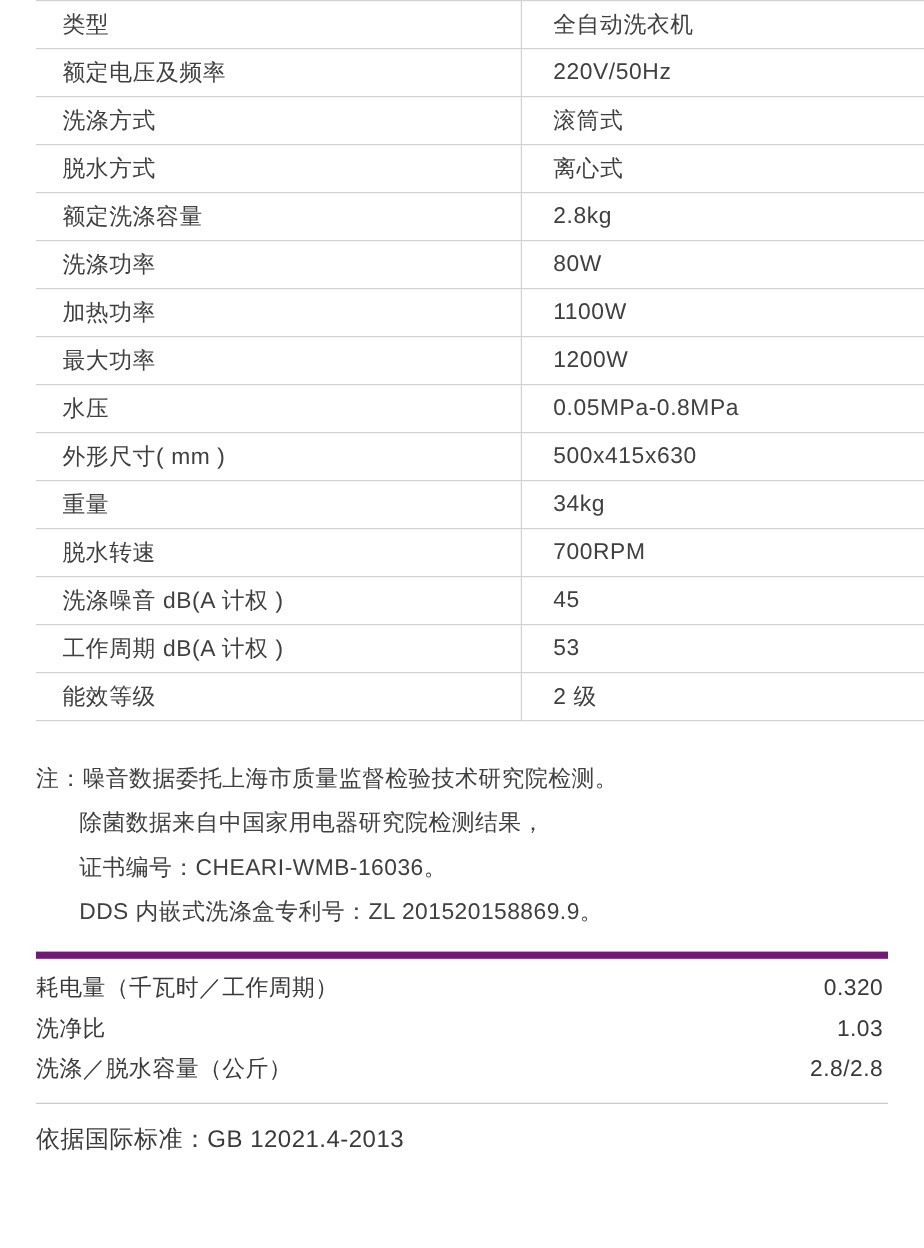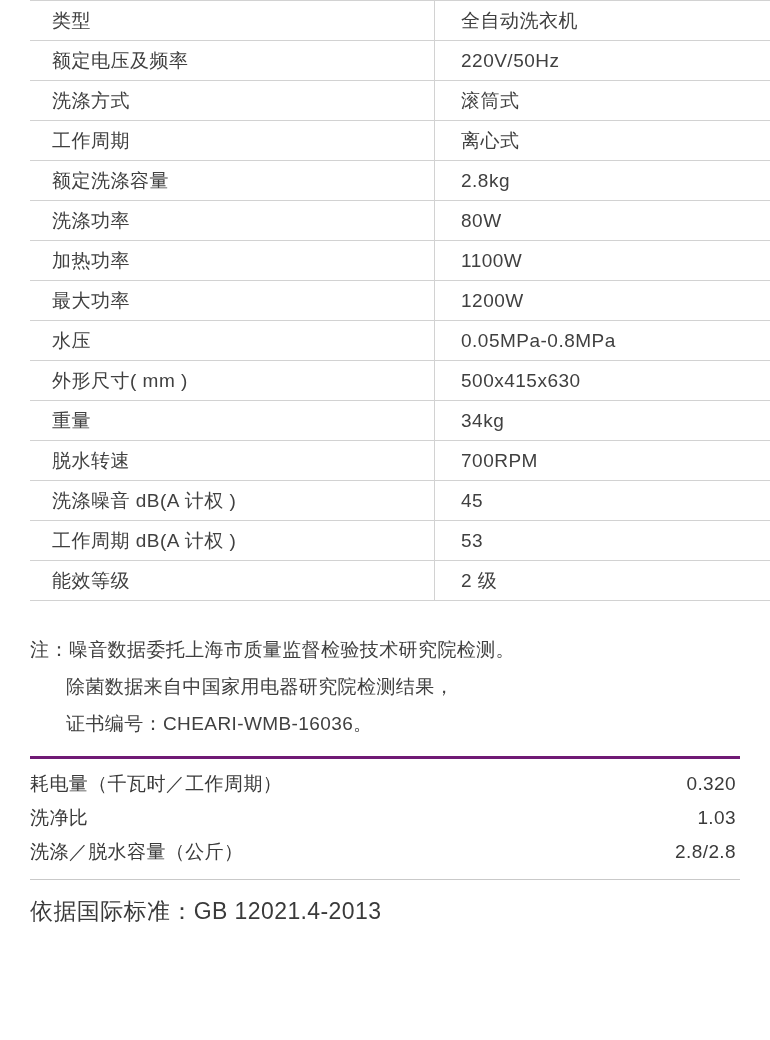--- a/index.html
+++ b/index.html
@@ -64,21 +64,21 @@
   .notes .line {
     white-space: nowrap;
   }
   .notes .line.indent {
     padding-left: 36px;
   }
 
   
   .energy {
     margin: 14px 30px 0 30px;
-    border-top: 3px solid #701a75;
+    border-top: 6px solid #701a75;
     padding-top: 8px;
   }
   .energy .row {
     display: flex;
     justify-content: space-between;
     align-items: baseline;
     font-size: 19px;
     line-height: 34px;
     color: #3a3a3a;
     letter-spacing: 0.4px;
@@ -89,21 +89,21 @@
   .energy .row .val {
     white-space: nowrap;
     padding-right: 4px;
   }
 
   
   .standard {
     margin: 10px 30px 0 30px;
     border-top: 1px solid #c9c9c9;
     padding-top: 16px;
-    font-size: 23px;
+    font-size: 20px;
     color: #3a3a3a;
     letter-spacing: 0.4px;
     white-space: nowrap;
   }
 </style>
 </head>
 <body>
 
 <div class="page">
 
@@ -115,21 +115,21 @@
       </tr>
       <tr>
         <td class="k">额定电压及频率</td>
         <td class="v">220V/50Hz</td>
       </tr>
       <tr>
         <td class="k">洗涤方式</td>
         <td class="v">滚筒式</td>
       </tr>
       <tr>
-        <td class="k">工作周期</td>
+        <td class="k">脱水方式</td>
         <td class="v">离心式</td>
       </tr>
       <tr>
         <td class="k">额定洗涤容量</td>
         <td class="v">2.8kg</td>
       </tr>
       <tr>
         <td class="k">洗涤功率</td>
         <td class="v">80W</td>
       </tr>
@@ -169,20 +169,21 @@
         <td class="k">能效等级</td>
         <td class="v">2 级</td>
       </tr>
     </tbody>
   </table>
 
   <div class="notes">
     <div class="line">注：噪音数据委托上海市质量监督检验技术研究院检测。</div>
     <div class="line indent">除菌数据来自中国家用电器研究院检测结果，</div>
     <div class="line indent">证书编号：CHEARI-WMB-16036。</div>
+    <div class="line indent">DDS 内嵌式洗涤盒专利号：ZL 201520158869.9。</div>
   </div>
 
   <div class="energy">
     <div class="row">
       <span class="label">耗电量（千瓦时／工作周期）</span>
       <span class="val">0.320</span>
     </div>
     <div class="row">
       <span class="label">洗净比</span>
       <span class="val">1.03</span>

